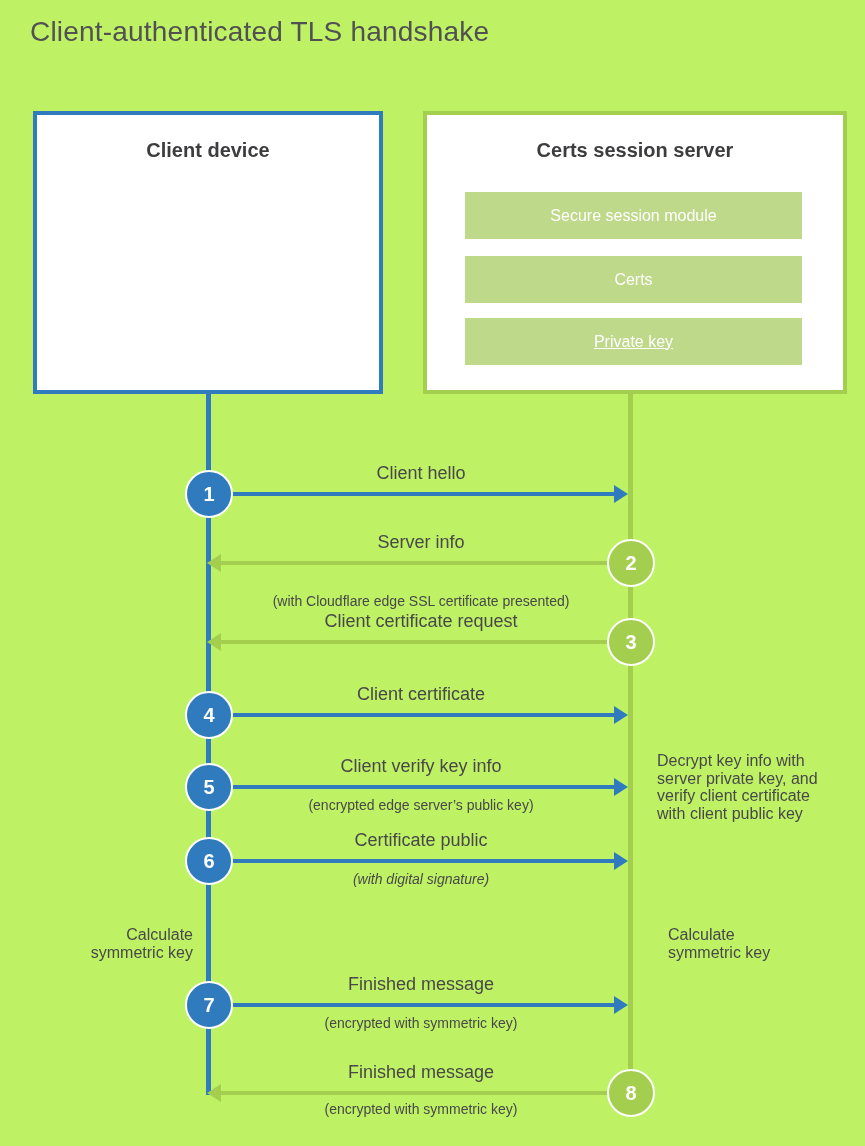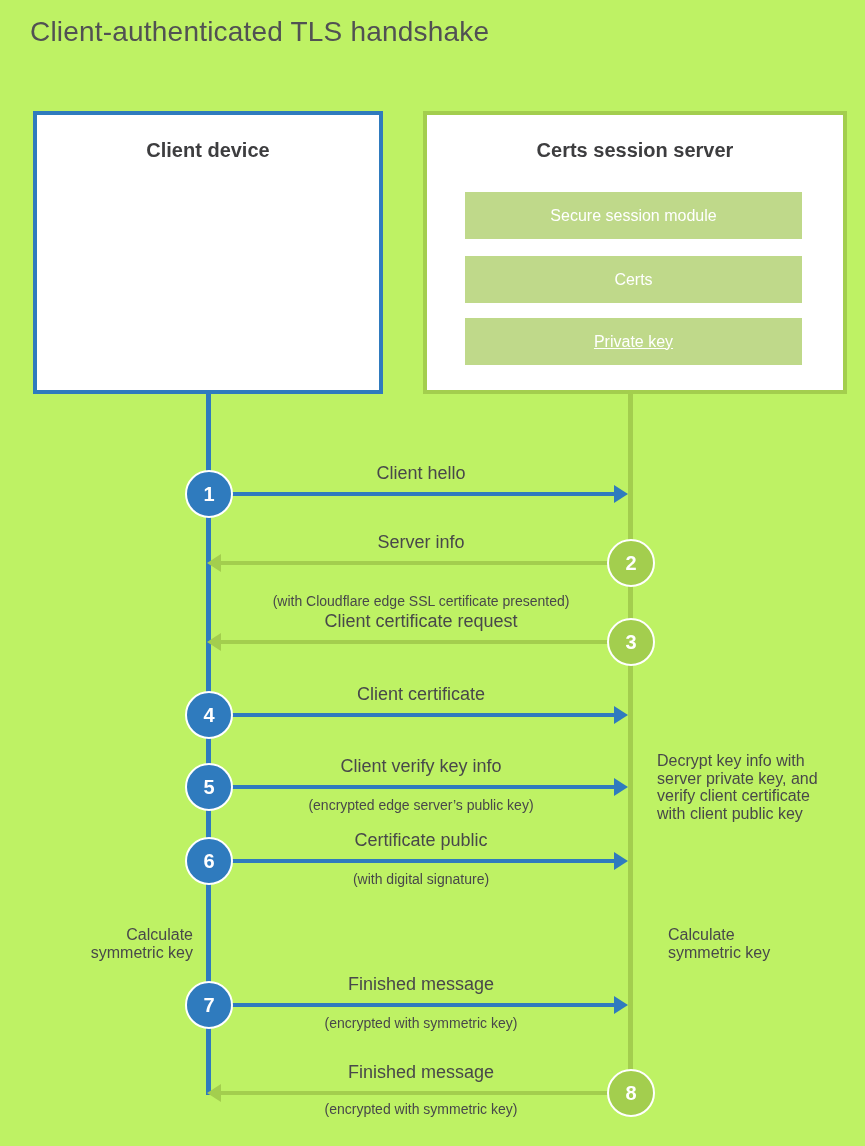--- a/index.html
+++ b/index.html
@@ -125,21 +125,21 @@
     <div class="msg-sublabel" style="top:797px;">(encrypted edge server’s public key)</div>
     <div class="step-circle blue" style="left:185px;top:763px;">
       <span>5</span>
     </div>
   </div>
 
   <div>
     <div class="msg-label" style="top:830px;">Certificate public</div>
     <div class="hline blue" style="left:211px;top:859px;width:405px;"></div>
     <div class="arrowhead right blue" style="left:614px;top:852px;"></div>
-    <div class="msg-sublabel" style="top:871px;">(with digital signature)</div>
+    <div class="msg-sublabel" style="top:871px;font-style:italic;">(with digital signature)</div>
     <div class="step-circle blue" style="left:185px;top:837px;">
       <span>6</span>
     </div>
   </div>
 
   <div class="side-note decrypt-note">Decrypt key info with server private key, and verify client certificate with client public key</div>
   <div class="side-note calc-left">Calculate symmetric key</div>
   <div class="side-note calc-right">Calculate symmetric key</div>
 
   <div>

